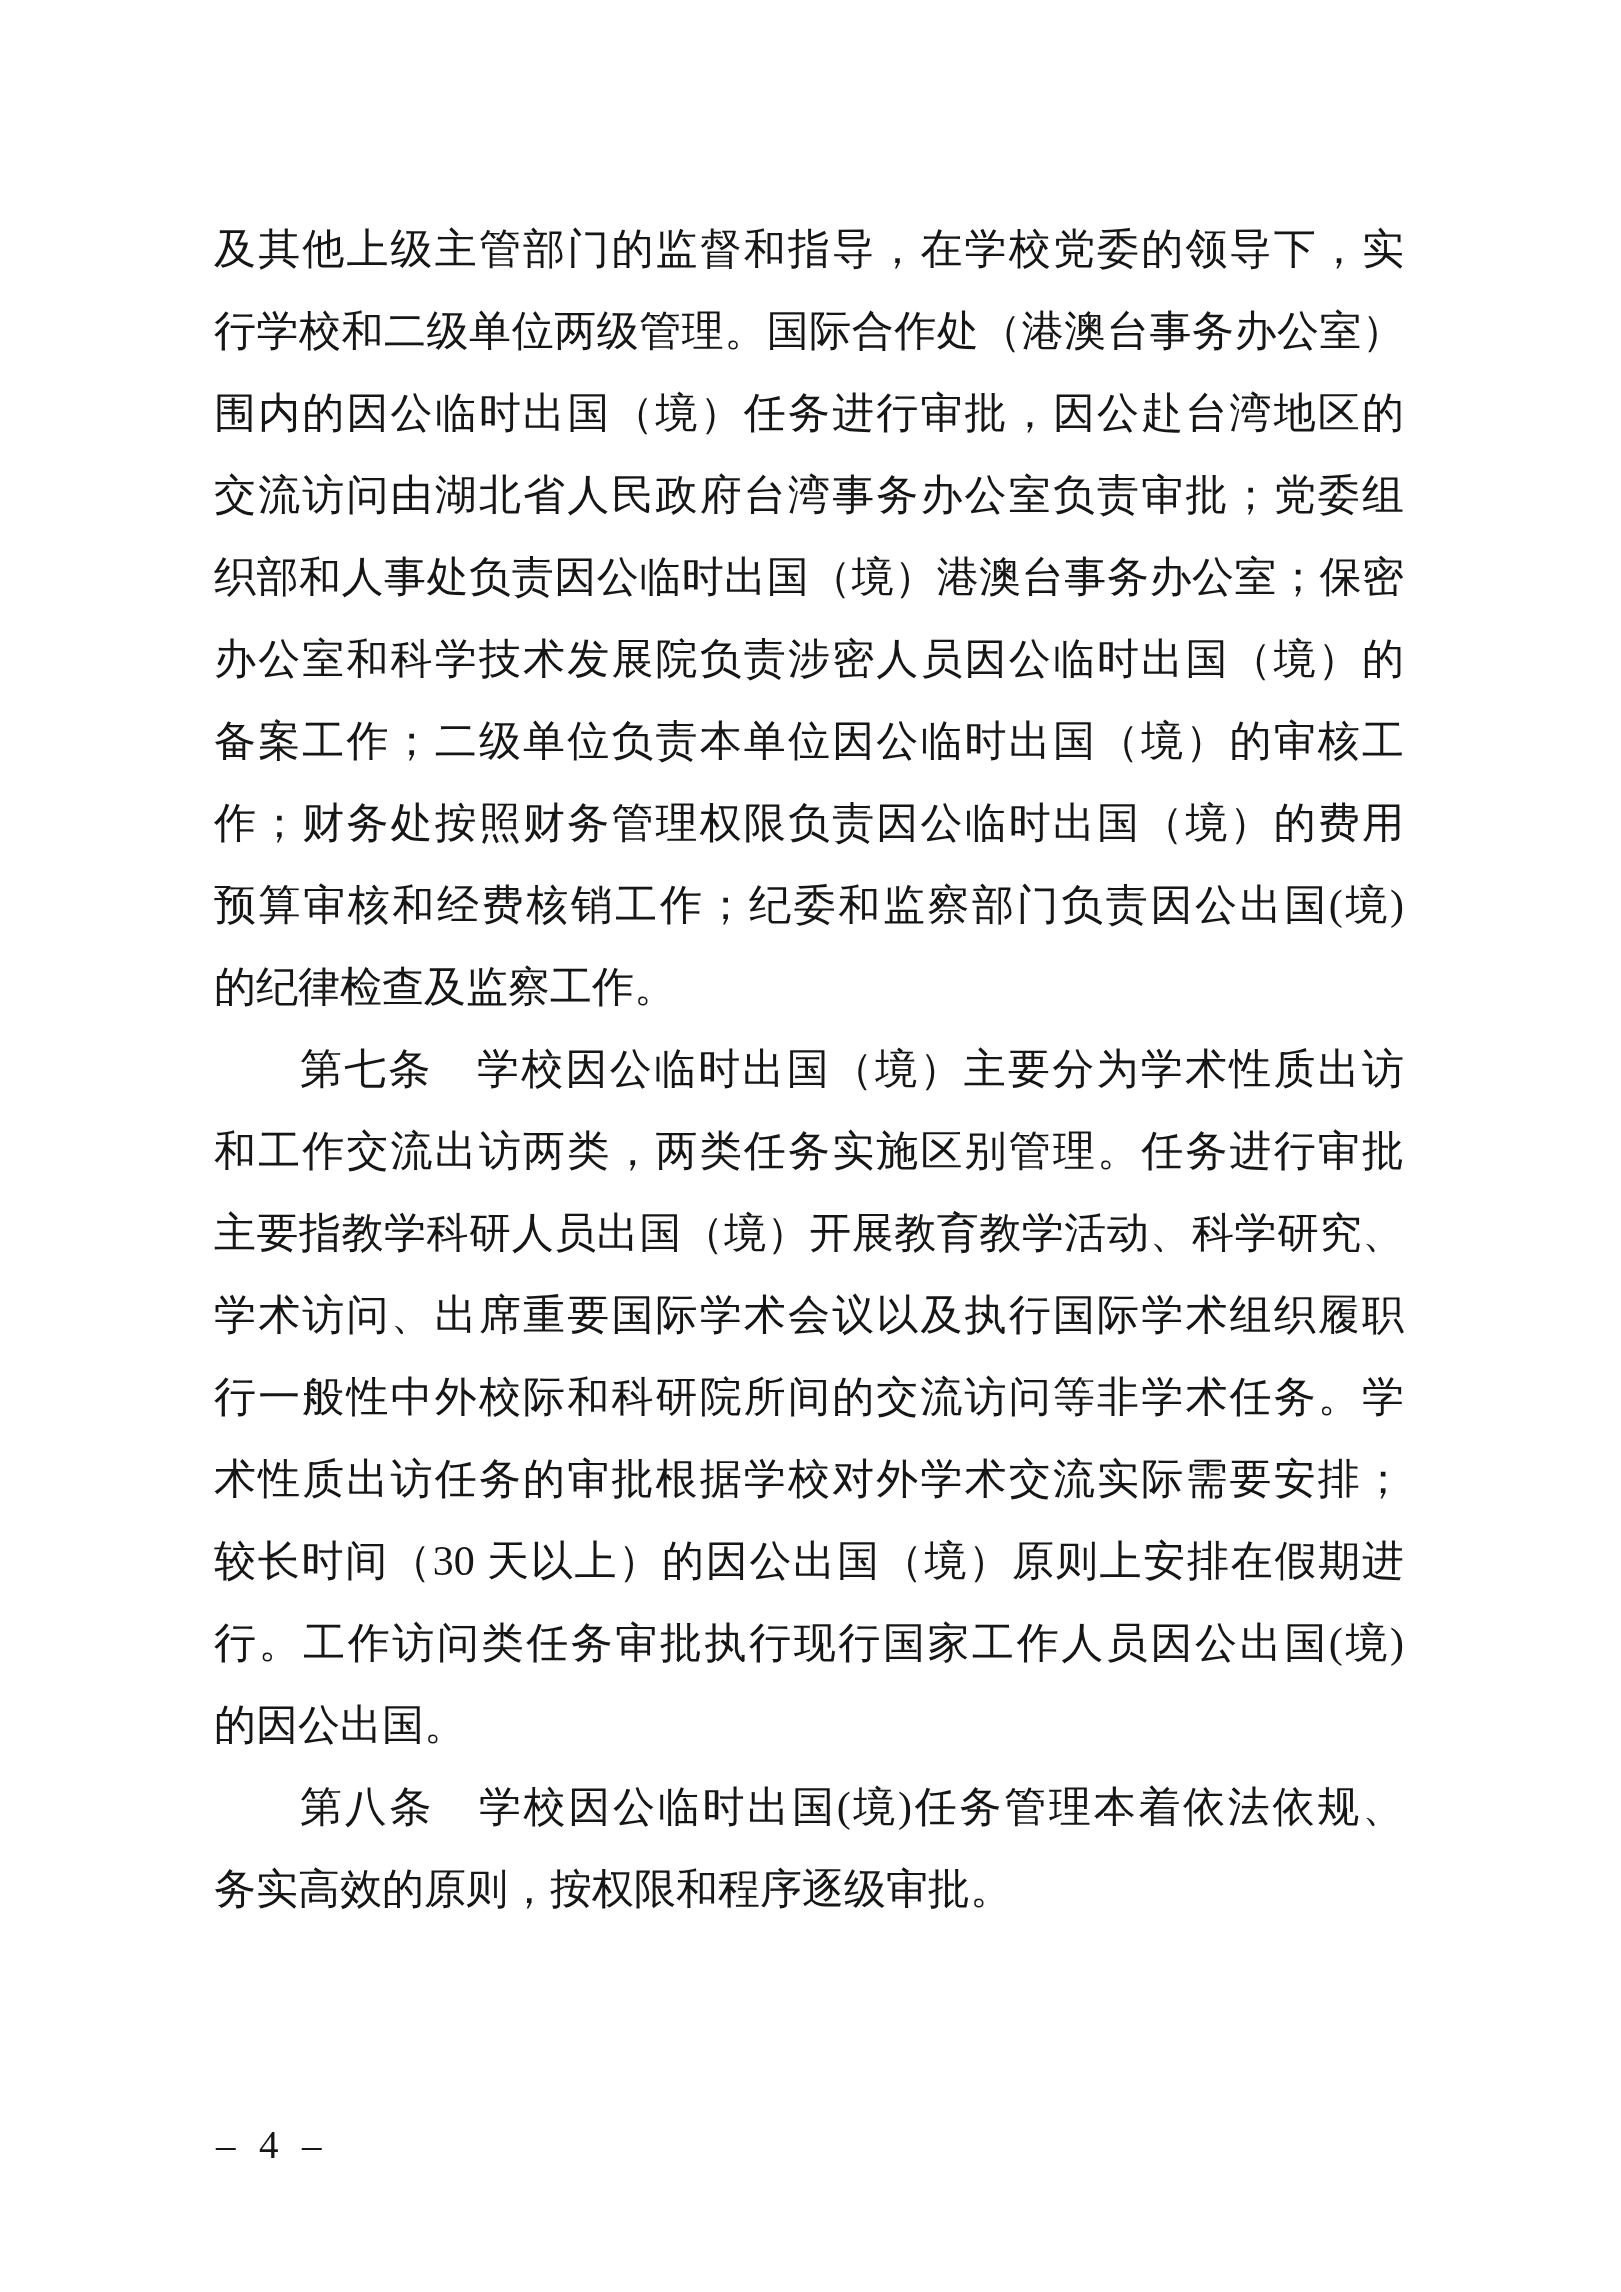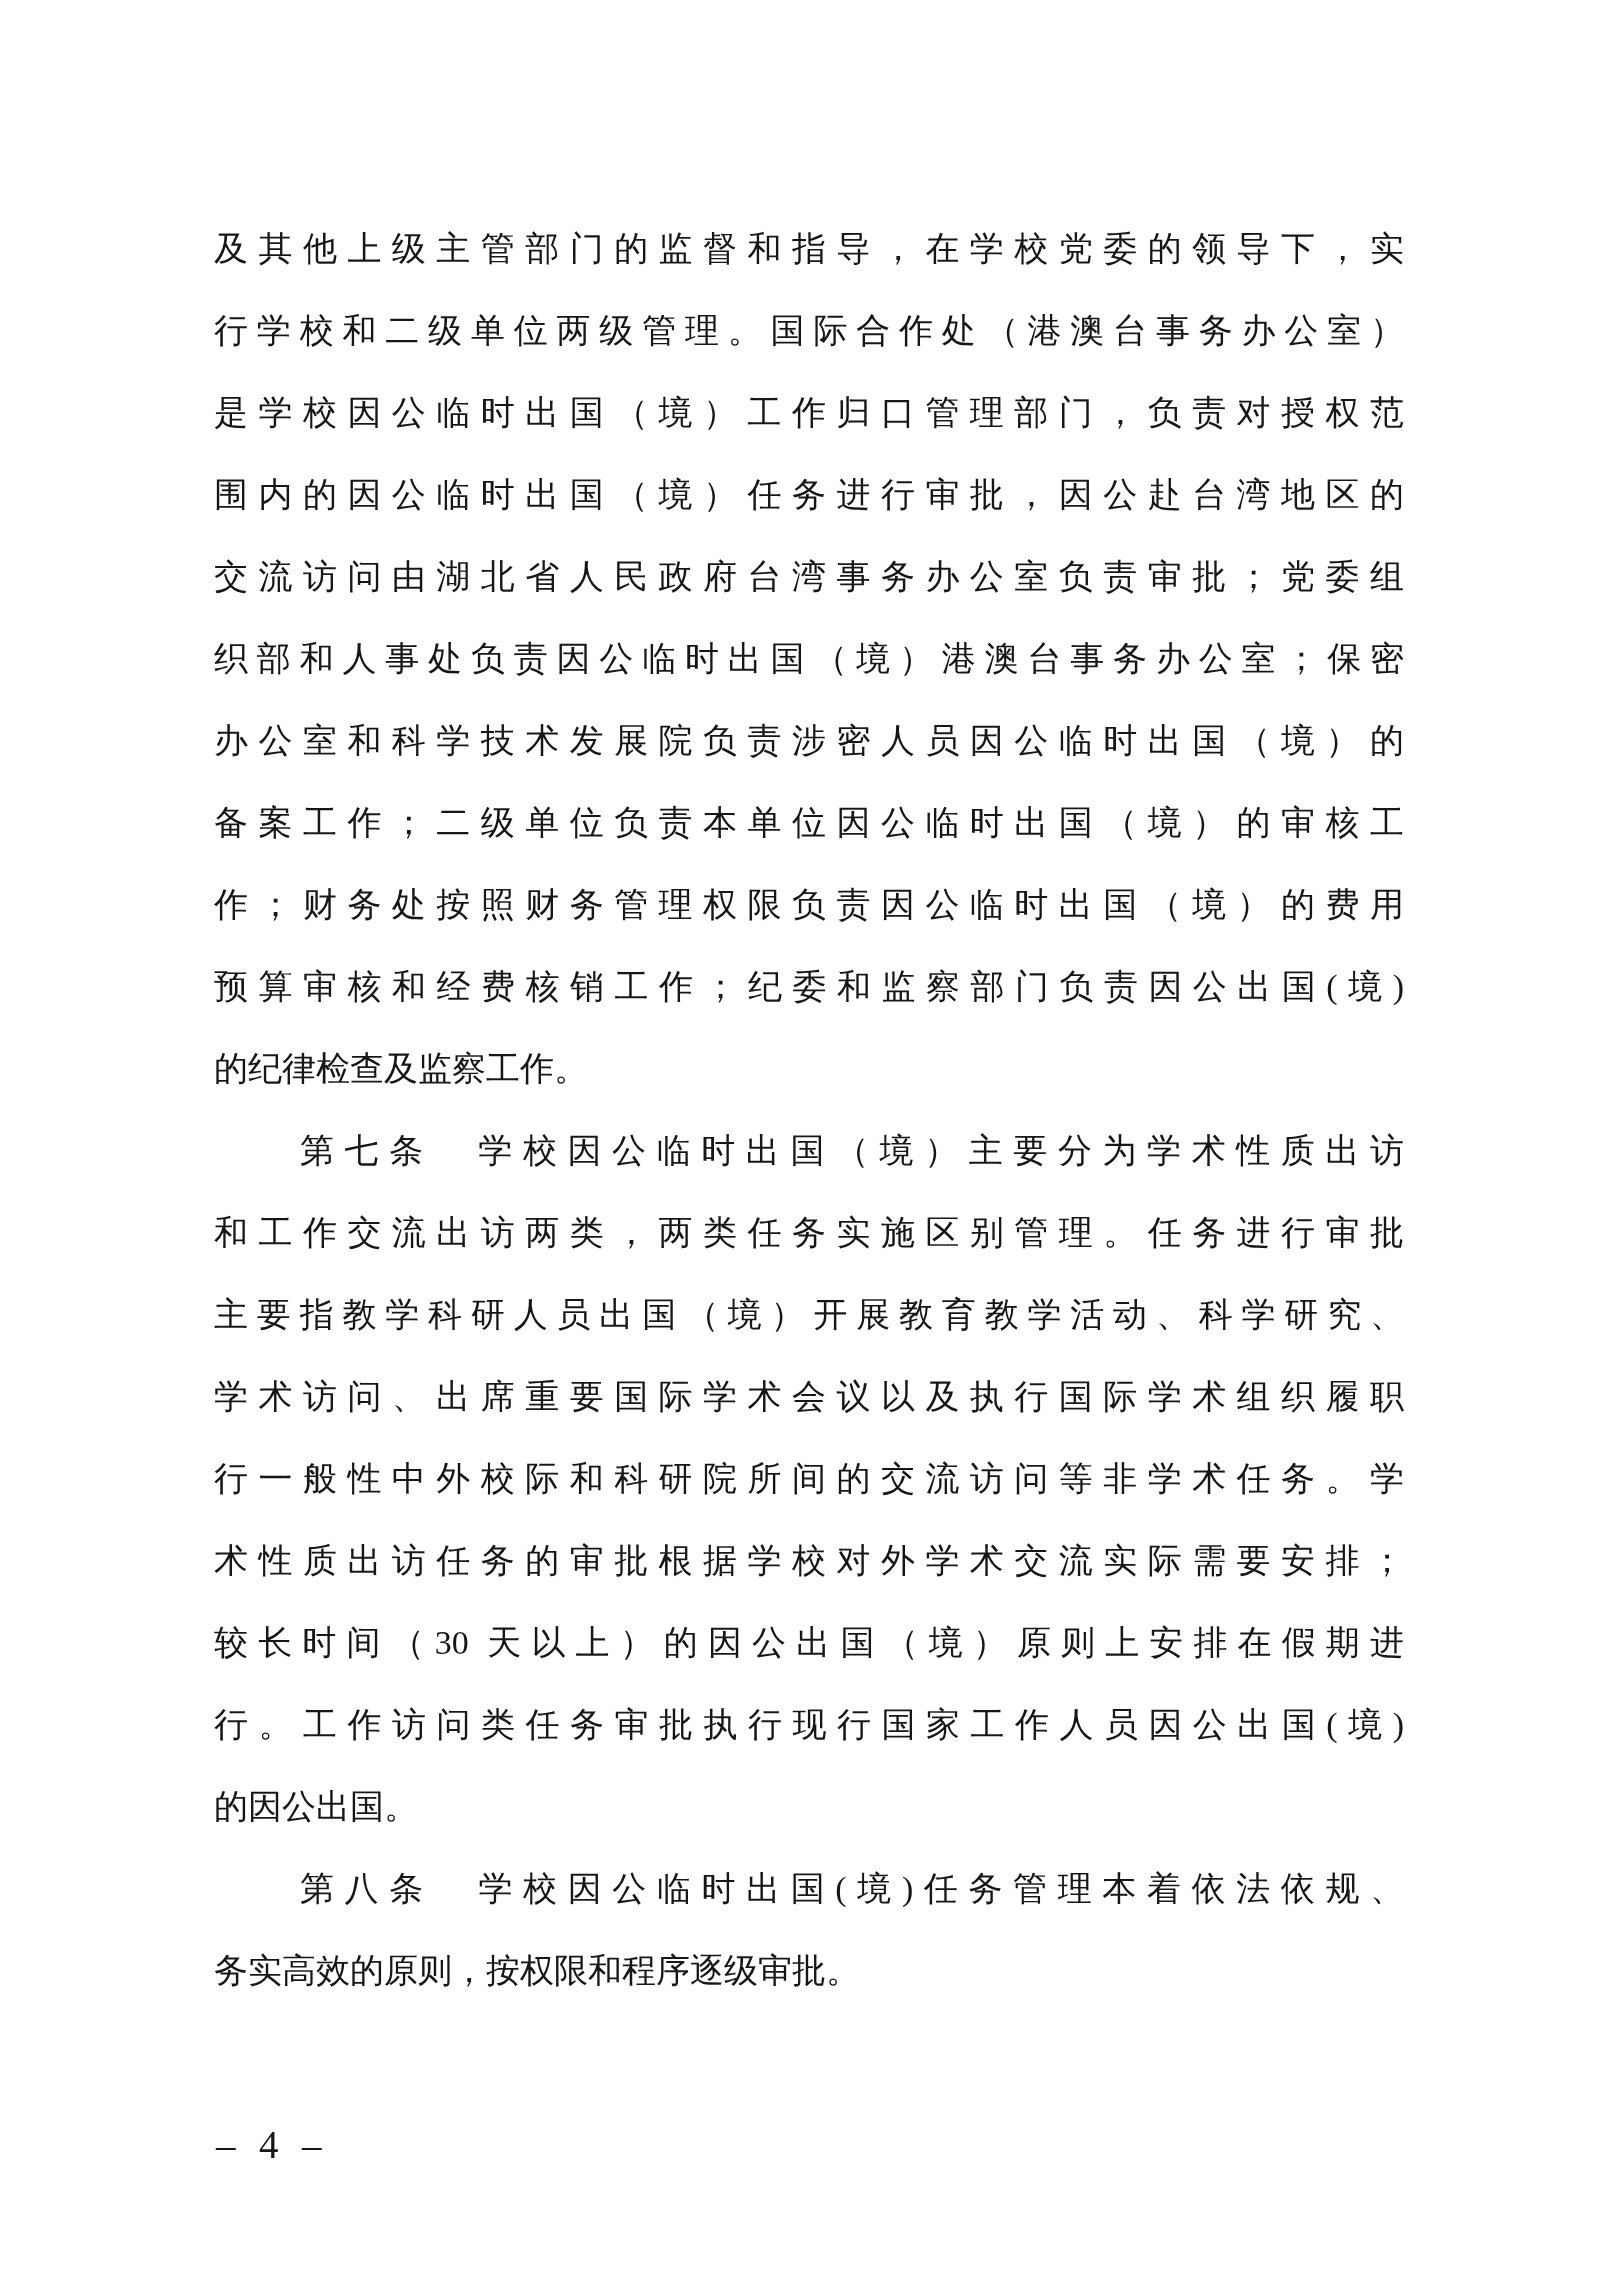--- a/index.html
+++ b/index.html
@@ -18,21 +18,21 @@
   }
   .body-text {
     position: absolute;
     left: 214px;
     top: 208px;
     width: 1190px;
   }
   .line {
     height: 82px;
     line-height: 82px;
-    font-size: 34px;
+    font-size: 42px;
     text-align: justify;
     text-align-last: justify;
     white-space: normal;
     overflow: hidden;
   }
   .line.last {
     text-align: right;
     text-align-last: left;
   }
   .line.indent {
@@ -52,21 +52,20 @@
     color: #161616;
   }
 </style>
 </head>
 <body>
 
 <div class="page">
   <div class="body-text">
       <div class="line">及其他上级主管部门的监督和指导，在学校党委的领导下，实</div>
       <div class="line">行学校和二级单位两级管理。国际合作处（港澳台事务办公室）</div>
-      <div class="line">是学校因公临时出国（境）工作归口管理部门，负责对授权范</div>
       <div class="line">围内的因公临时出国（境）任务进行审批，因公赴台湾地区的</div>
       <div class="line">交流访问由湖北省人民政府台湾事务办公室负责审批；党委组</div>
       <div class="line">织部和人事处负责因公临时出国（境）港澳台事务办公室；保密</div>
       <div class="line">办公室和科学技术发展院负责涉密人员因公临时出国（境）的</div>
       <div class="line">备案工作；二级单位负责本单位因公临时出国（境）的审核工</div>
       <div class="line">作；财务处按照财务管理权限负责因公临时出国（境）的费用</div>
       <div class="line">预算审核和经费核销工作；纪委和监察部门负责因公出国(境)</div>
       <div class="line last">的纪律检查及监察工作。</div>
       <div class="line indent"><span class="bold">第七条</span>　学校因公临时出国（境）主要分为学术性质出访</div>
       <div class="line">和工作交流出访两类，两类任务实施区别管理。任务进行审批</div>

